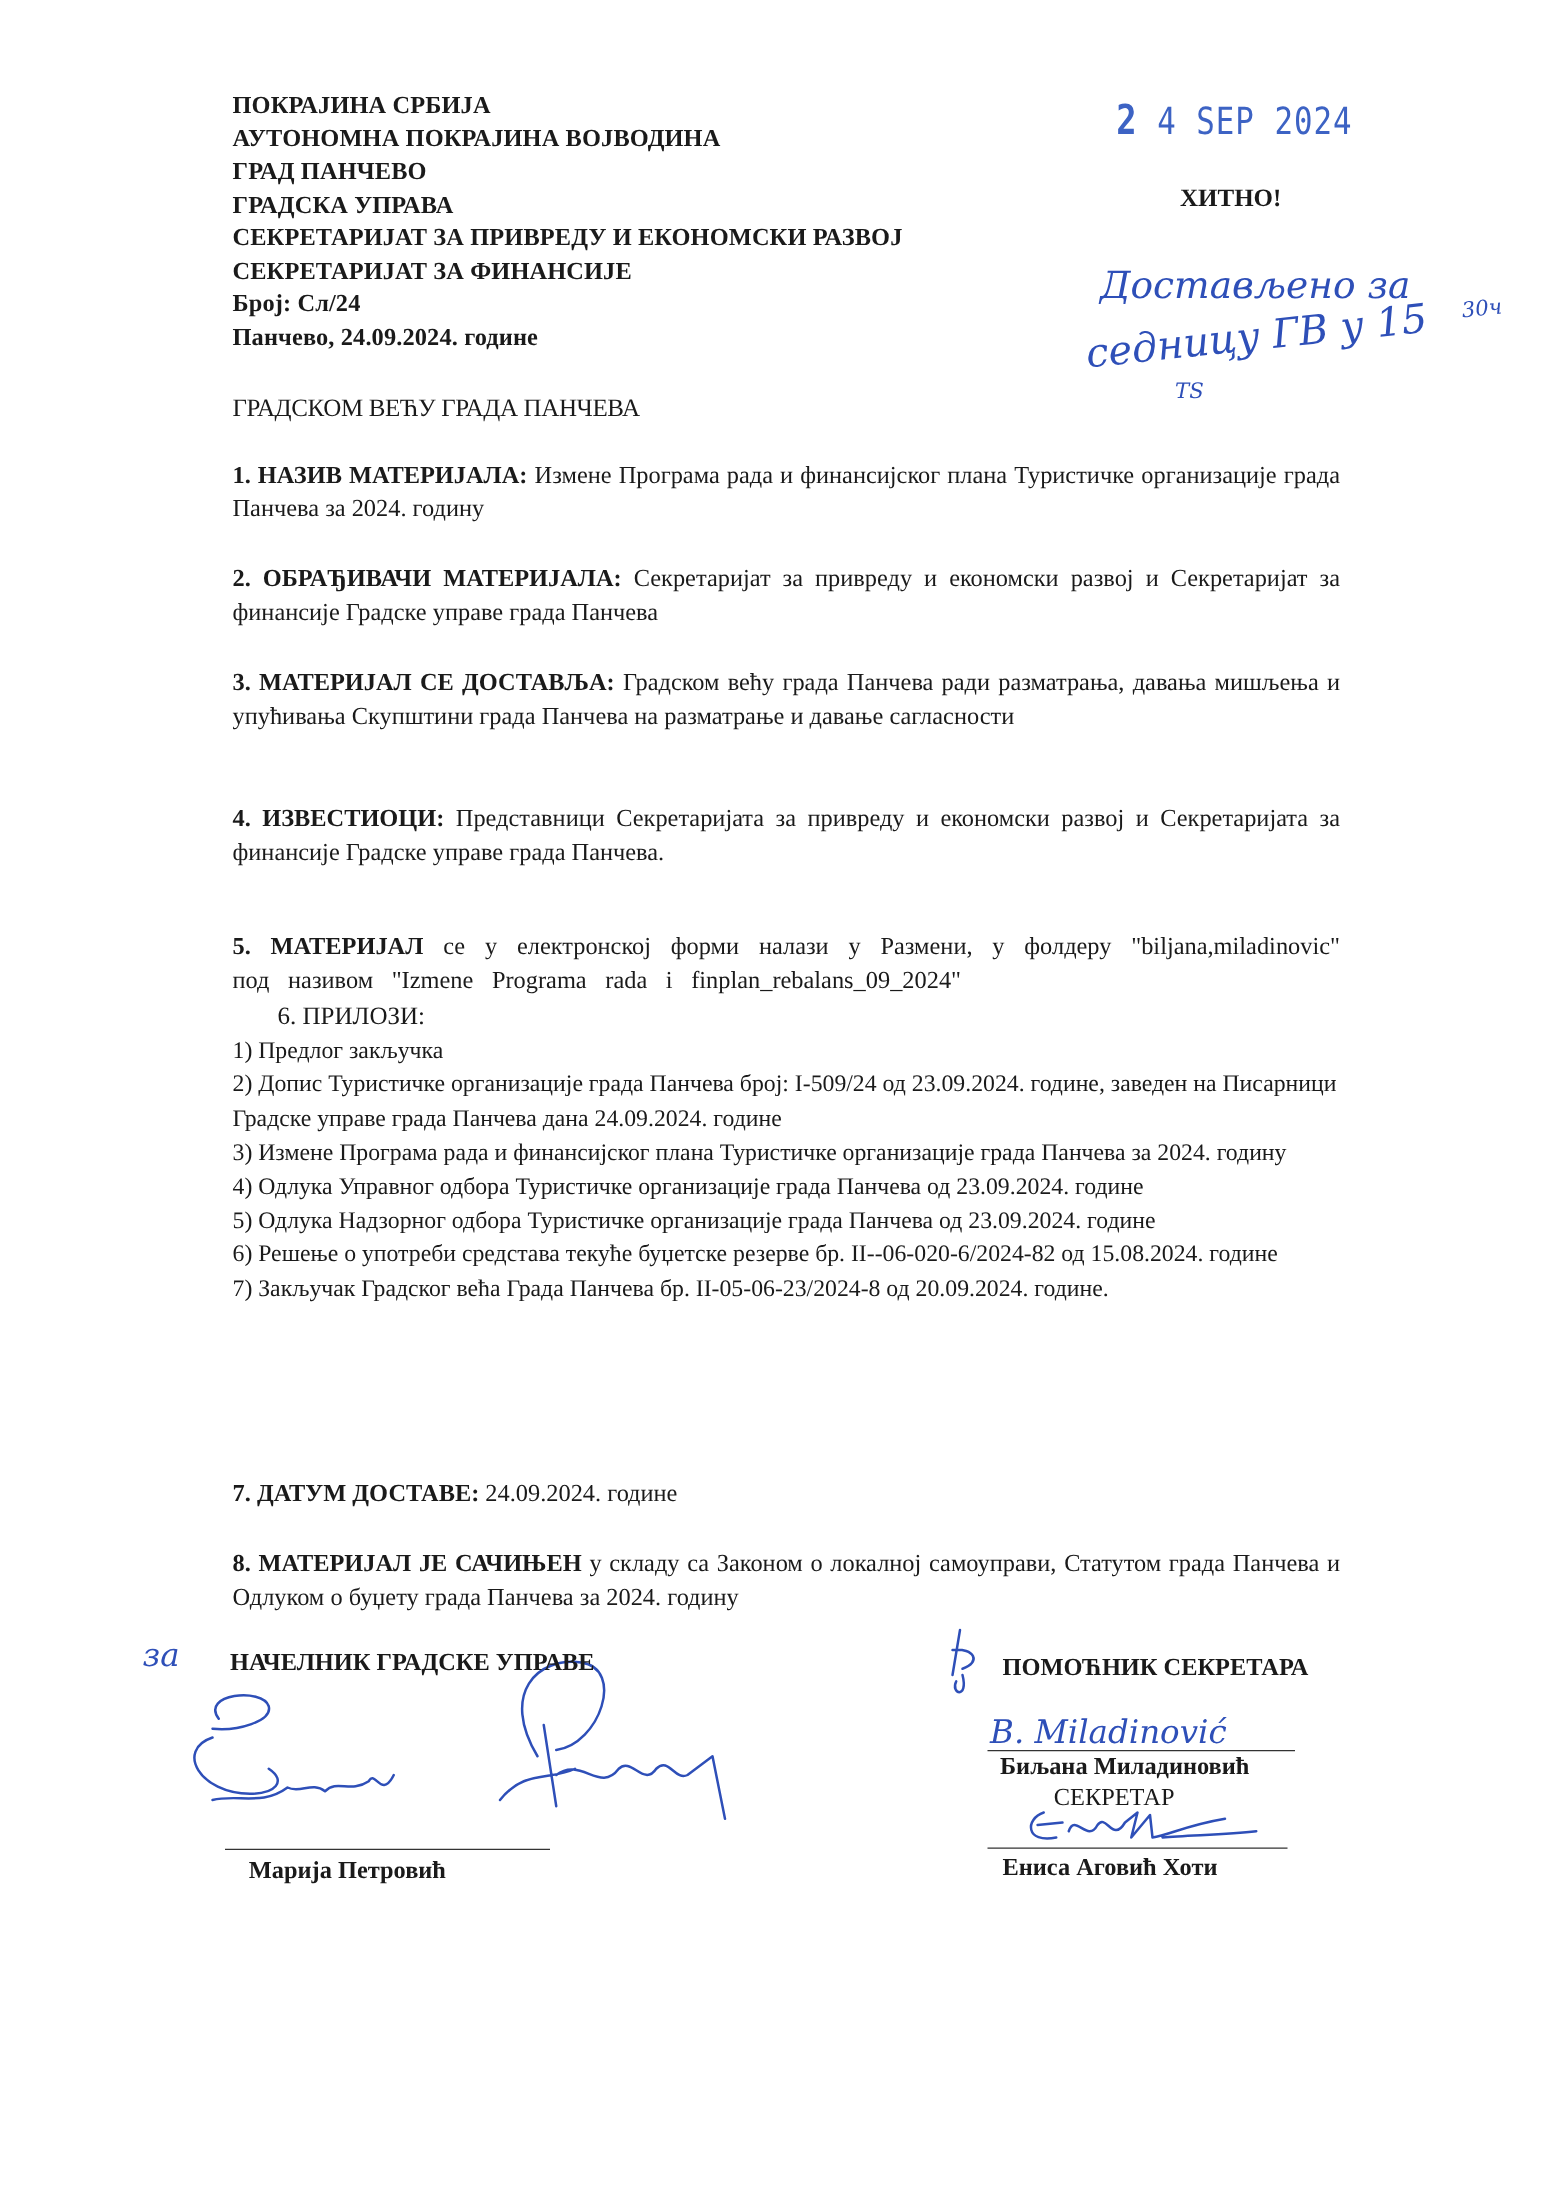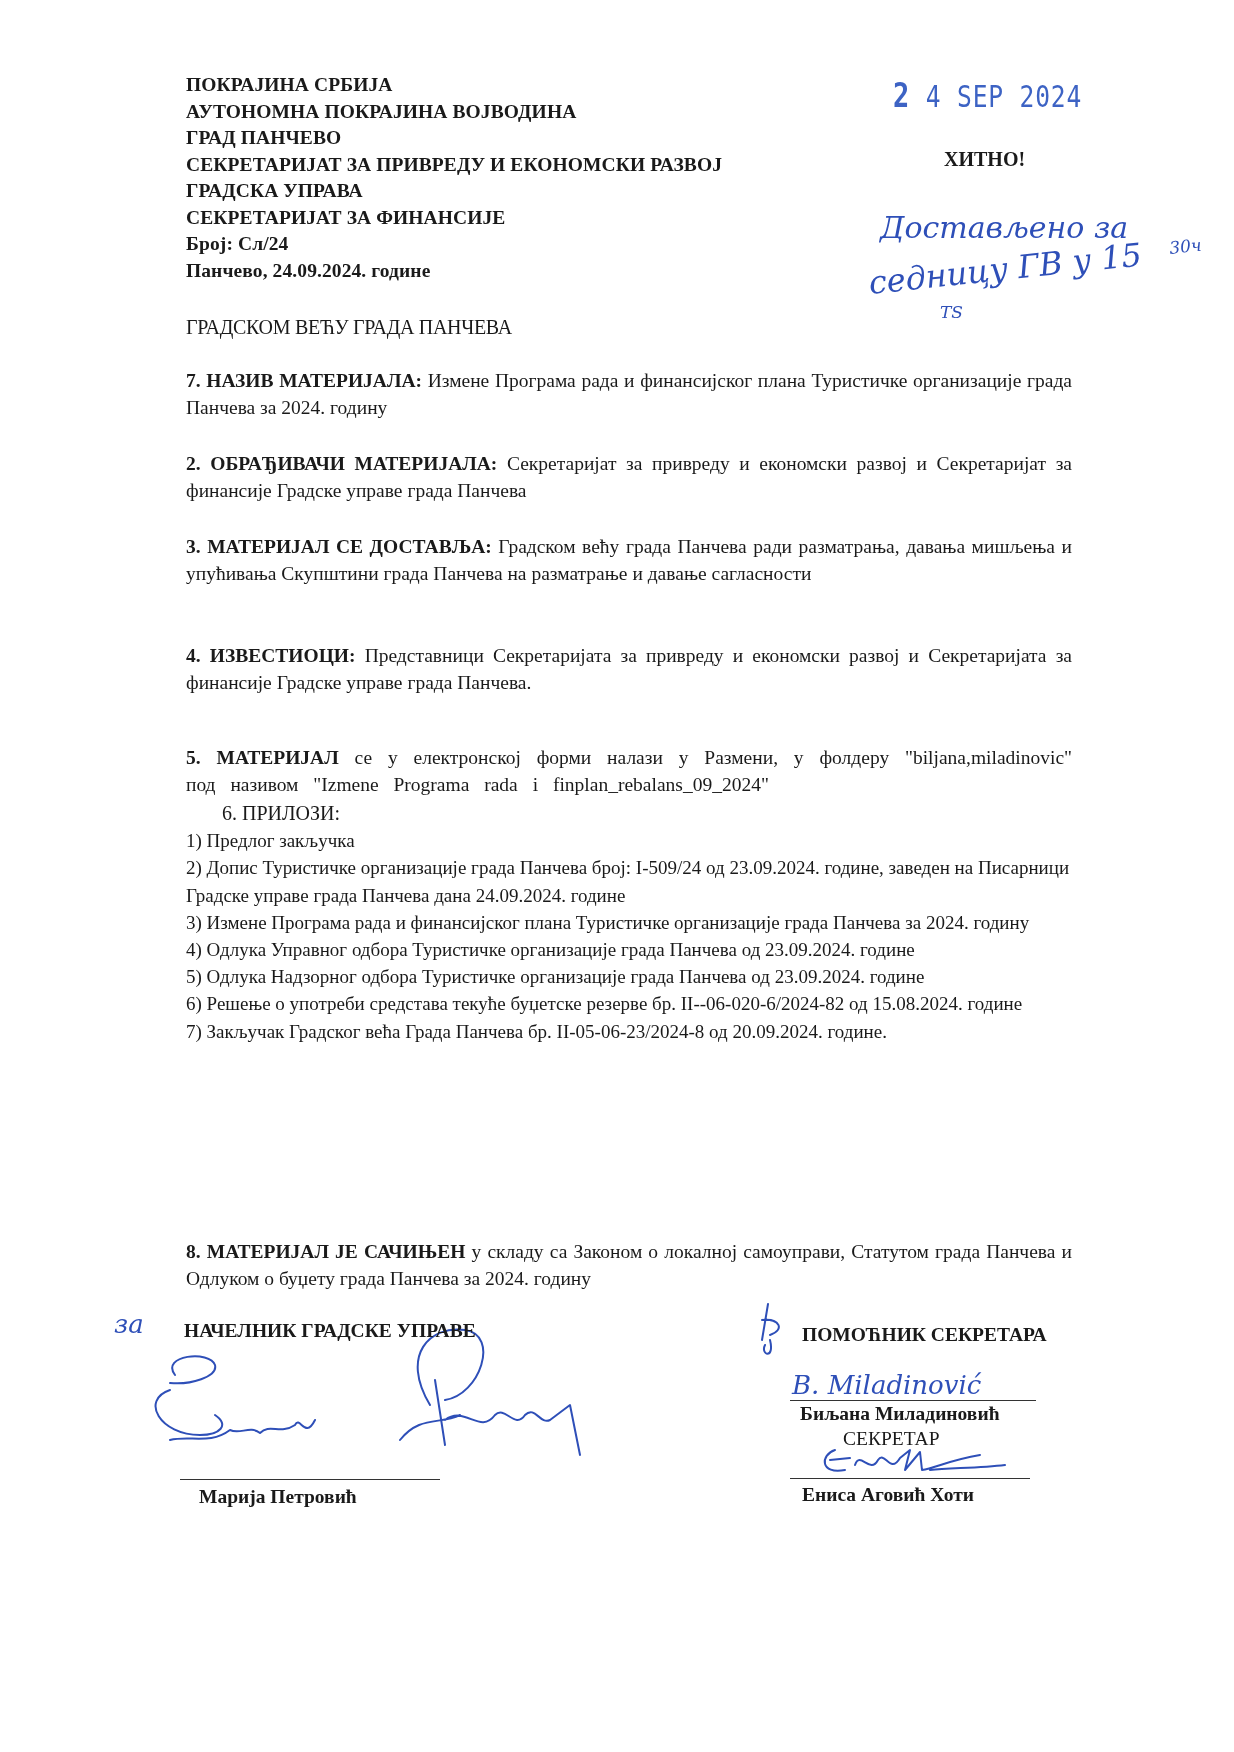--- a/index.html
+++ b/index.html
@@ -46,22 +46,22 @@
   </style>
 </head>
 <body>
 
 <div class="page">
 
   <div class="header-block">
     <div>ПОКРАЈИНА  СРБИЈА</div>
     <div>АУТОНОМНА  ПОКРАЈИНА  ВОЈВОДИНА</div>
     <div>ГРАД  ПАНЧЕВО</div>
+    <div>ГРАДСКА  УПРАВА</div>
     <div>СЕКРЕТАРИЈАТ ЗА ПРИВРЕДУ И ЕКОНОМСКИ РАЗВОЈ</div>
-    <div>ГРАДСКА  УПРАВА</div>
     <div>СЕКРЕТАРИЈАТ ЗА ФИНАНСИЈЕ</div>
     <div>Број: Сл/24</div>
     <div>Панчево, 24.09.2024. године</div>
   </div>
 
   <div class="stamp">
     <span class="big">2</span>
     <span>4 SEP 2024</span>
   </div>
 
@@ -70,21 +70,21 @@
   <svg class="handnote" viewBox="0 0 340 130">
     <text class="ink-text" x="10" y="42" font-size="30">Достављено за</text>
     <text class="ink-text" x="0" y="98" font-size="32" transform="rotate(-6 0 98)">седницу ГВ у 15</text>
     <text class="ink-text" x="300" y="58" font-size="17" transform="rotate(-6 300 58)">30ч</text>
     <text class="ink-text" x="70" y="122" font-size="17">ТS</text>
   </svg>
 
   <div class="addressee">ГРАДСКОМ ВЕЋУ ГРАДА ПАНЧЕВА</div>
 
   <div class="section" style="top:367px;">
-    <span class="lbl">7. НАЗИВ МАТЕРИЈАЛА:</span><span> Измене Програма рада и финансијског плана Туристичке организације града Панчева за 2024. годину</span>
+    <span class="lbl">1. НАЗИВ МАТЕРИЈАЛА:</span><span> Измене Програма рада и финансијског плана Туристичке организације града Панчева за 2024. годину</span>
   </div>
 
   <div class="section" style="top:450px;">
     <span class="lbl">2. ОБРАЂИВАЧИ МАТЕРИЈАЛА:</span><span> Секретаријат за привреду и економски развој и Секретаријат за финансије Градске управе града Панчева</span>
   </div>
 
   <div class="section" style="top:533px;">
     <span class="lbl">3. МАТЕРИЈАЛ СЕ ДОСТАВЉА:</span><span> Градском већу града Панчева ради разматрања, давања мишљења и упућивања Скупштини града Панчева на разматрање и давање сагласности</span>
   </div>
 
@@ -100,20 +100,23 @@
     <div class="title">6. ПРИЛОЗИ:</div>
     <div class="item">1)  Предлог закључка</div>
     <div class="item">2)  Допис Туристичке организације града Панчева број: I-509/24 од 23.09.2024. године, заведен на Писарници Градске управе града Панчева дана 24.09.2024. године</div>
     <div class="item">3) Измене Програма рада и финансијског плана Туристичке организације града Панчева за 2024. годину</div>
     <div class="item">4) Одлука Управног одбора Туристичке организације града Панчева од 23.09.2024. године</div>
     <div class="item">5) Одлука Надзорног одбора Туристичке организације града Панчева од 23.09.2024. године</div>
     <div class="item">6) Решење о употреби средстава текуће буџетске резерве бр. II--06-020-6/2024-82 од 15.08.2024. године</div>
     <div class="item">7) Закључак Градског већа Града Панчева бр. II-05-06-23/2024-8 од 20.09.2024. године.</div>
   </div>
 
+  <div class="section" style="top:1182px;">
+    <span class="lbl">7. ДАТУМ ДОСТАВЕ:</span><span> 24.09.2024. године</span>
+  </div>
 
   <div class="section" style="top:1238px;">
     <span class="lbl">8. МАТЕРИЈАЛ ЈЕ САЧИЊЕН</span><span> у складу са Законом о локалној самоуправи, Статутом града Панчева и Одлуком о буџету града Панчева за 2024. годину</span>
   </div>
 
   <svg class="sig-left-svg" viewBox="0 0 520 180">
     <text class="ink-text" x="14" y="28" font-size="26">за</text>
     <path class="ink" d="M75 70 C 60 50, 110 45, 115 60 C 118 72, 90 80, 70 78 M 70 85 C 40 95, 60 130, 100 130 C 120 130, 130 120, 115 110 M 70 135 C 90 130, 110 140, 130 125 C 140 130, 150 120, 160 128 C 170 118, 180 130, 195 120 C 200 110, 205 135, 215 115"></path>
     <path class="ink" d="M 330 100 C 300 50, 330 20, 365 25 C 400 30, 380 90, 345 95 M 300 135 C 320 110, 340 120, 360 110 M 335 75 L 345 140 M 345 115 C 365 100, 380 130, 395 110 C 405 100, 415 125, 425 110 C 435 100, 440 120, 450 115 L 470 100 L 480 150"></path>
   </svg>

